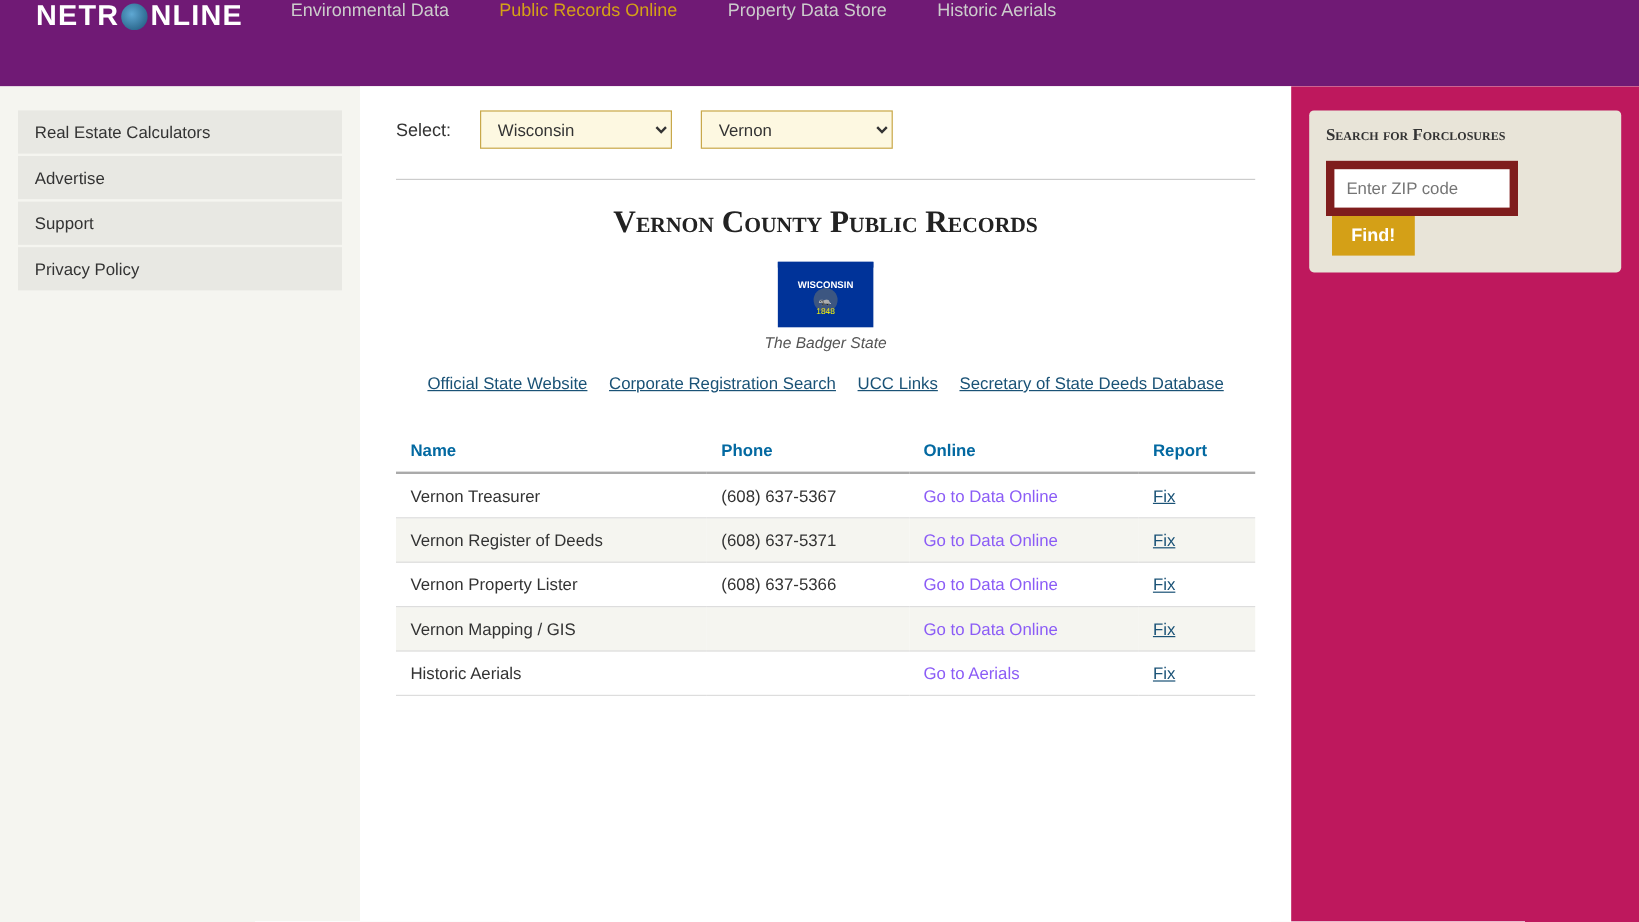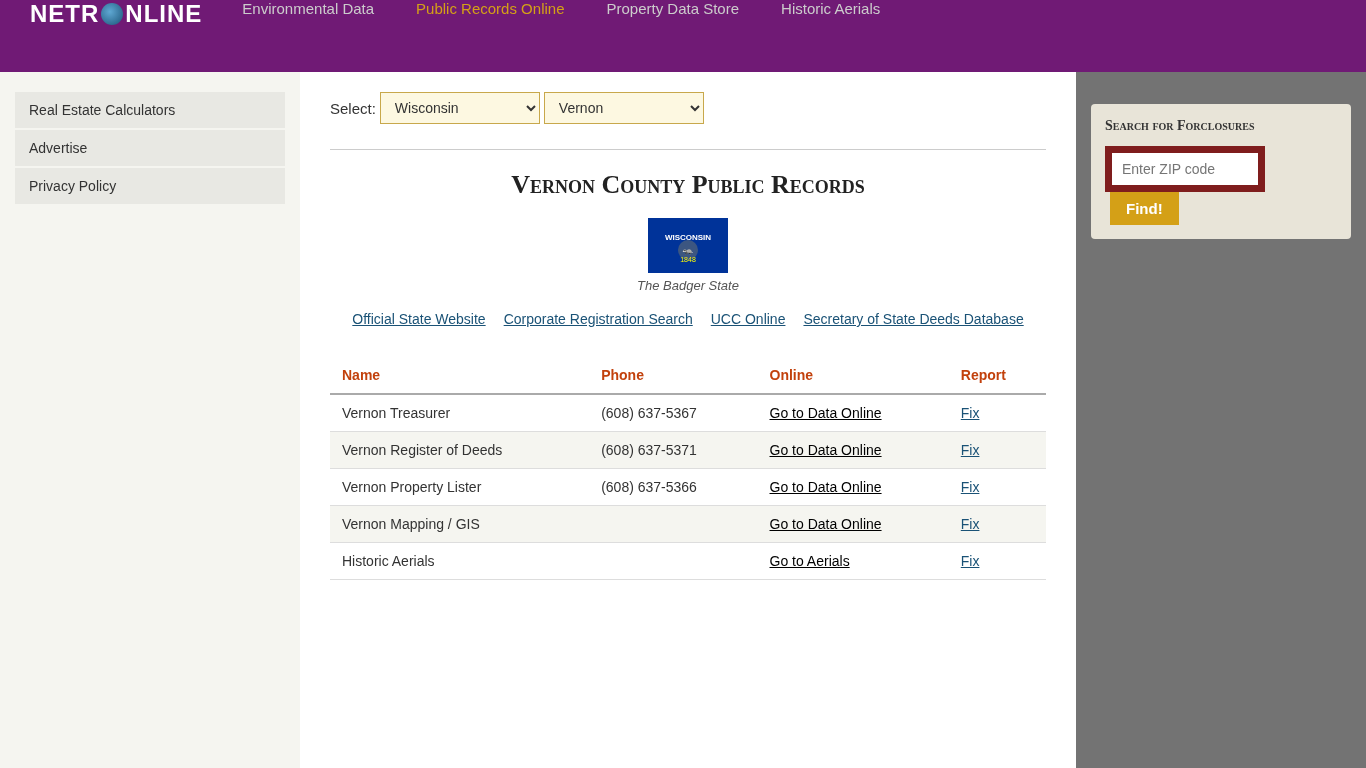--- a/index.html
+++ b/index.html
@@ -91,21 +91,21 @@
     #content {
       flex: 1;
       padding: 20px 30px;
       background: #fff;
     }
 
     
     .select-row {
       display: flex;
       align-items: center;
-      gap: 4px;
+      gap: 24px;
       margin-bottom: 25px;
     }
     .select-label {
       font-size: 15px;
       color: #333;
     }
     .state-select, .county-select {
       padding: 6px 10px;
       font-size: 14px;
       border: 1px solid #c8a84b;
@@ -161,53 +161,52 @@
     
     .records-table {
       width: 100%;
       border-collapse: collapse;
       margin-top: 10px;
     }
     .records-table th {
       text-align: left;
       padding: 10px 12px;
       font-size: 14px;
-      color: #c2410c;
+      color: #0369a1;
       border-bottom: 2px solid #aaa;
       font-weight: bold;
     }
     .records-table td {
       padding: 10px 12px;
       font-size: 14px;
       vertical-align: top;
       border-bottom: 1px solid #ddd;
     }
     .records-table tr:nth-child(even) td {
       background: #f5f5f0;
     }
     .records-table tr:nth-child(odd) td {
       background: #fff;
     }
     .table-link {
-      color: #000000;
-      text-decoration: underline;
+      color: #8b5cf6;
       cursor: pointer;
     }
     .fix-link {
       color: #1a5276;
       text-decoration: underline;
       cursor: pointer;
     }
 
     
     #right-panel {
       width: 290px;
       min-width: 260px;
-      padding: 32px 15px;
-      background: #737373;
+      padding: 20px 15px;
+      background: #be185d;
     }
     .foreclosure-title {
       font-family: Georgia, serif;
       font-size: 14px;
       font-variant: small-caps;
       color: #333;
       margin-bottom: 12px;
       font-weight: bold;
     }
     .foreclosure-box {
@@ -255,20 +254,21 @@
     <a class="nav-item">Property Data Store</a>
     <a class="nav-item">Historic Aerials</a>
   </nav>
 </header>
 
 <div id="main-container">
 
   <aside id="sidebar">
     <a class="sidebar-link">Real Estate Calculators</a>
     <a class="sidebar-link">Advertise</a>
+    <a class="sidebar-link">Support</a>
     <a class="sidebar-link">Privacy Policy</a>
   </aside>
 
   <main id="content">
 
     <div class="select-row">
       <span class="select-label">Select:</span>
       <select class="state-select">
         <option>Wisconsin</option>
       </select>
@@ -289,21 +289,21 @@
 
         <circle cx="40" cy="32" r="10" fill="#c8a84b" opacity="0.3"></circle>
         <text x="40" y="35" text-anchor="middle" fill="white" font-size="9">🦡</text>
       </svg>
       <span class="state-nickname">The Badger State</span>
     </div>
 
     <div class="state-links">
       <a class="table-link">Official State Website</a>
       <a class="table-link">Corporate Registration Search</a>
-      <a class="table-link">UCC Online</a>
+      <a class="table-link">UCC Links</a>
       <a class="table-link">Secretary of State Deeds Database</a>
     </div>
 
     <table class="records-table">
       <thead>
         <tr>
           <th>Name</th>
           <th>Phone</th>
           <th>Online</th>
           <th>Report</th>

